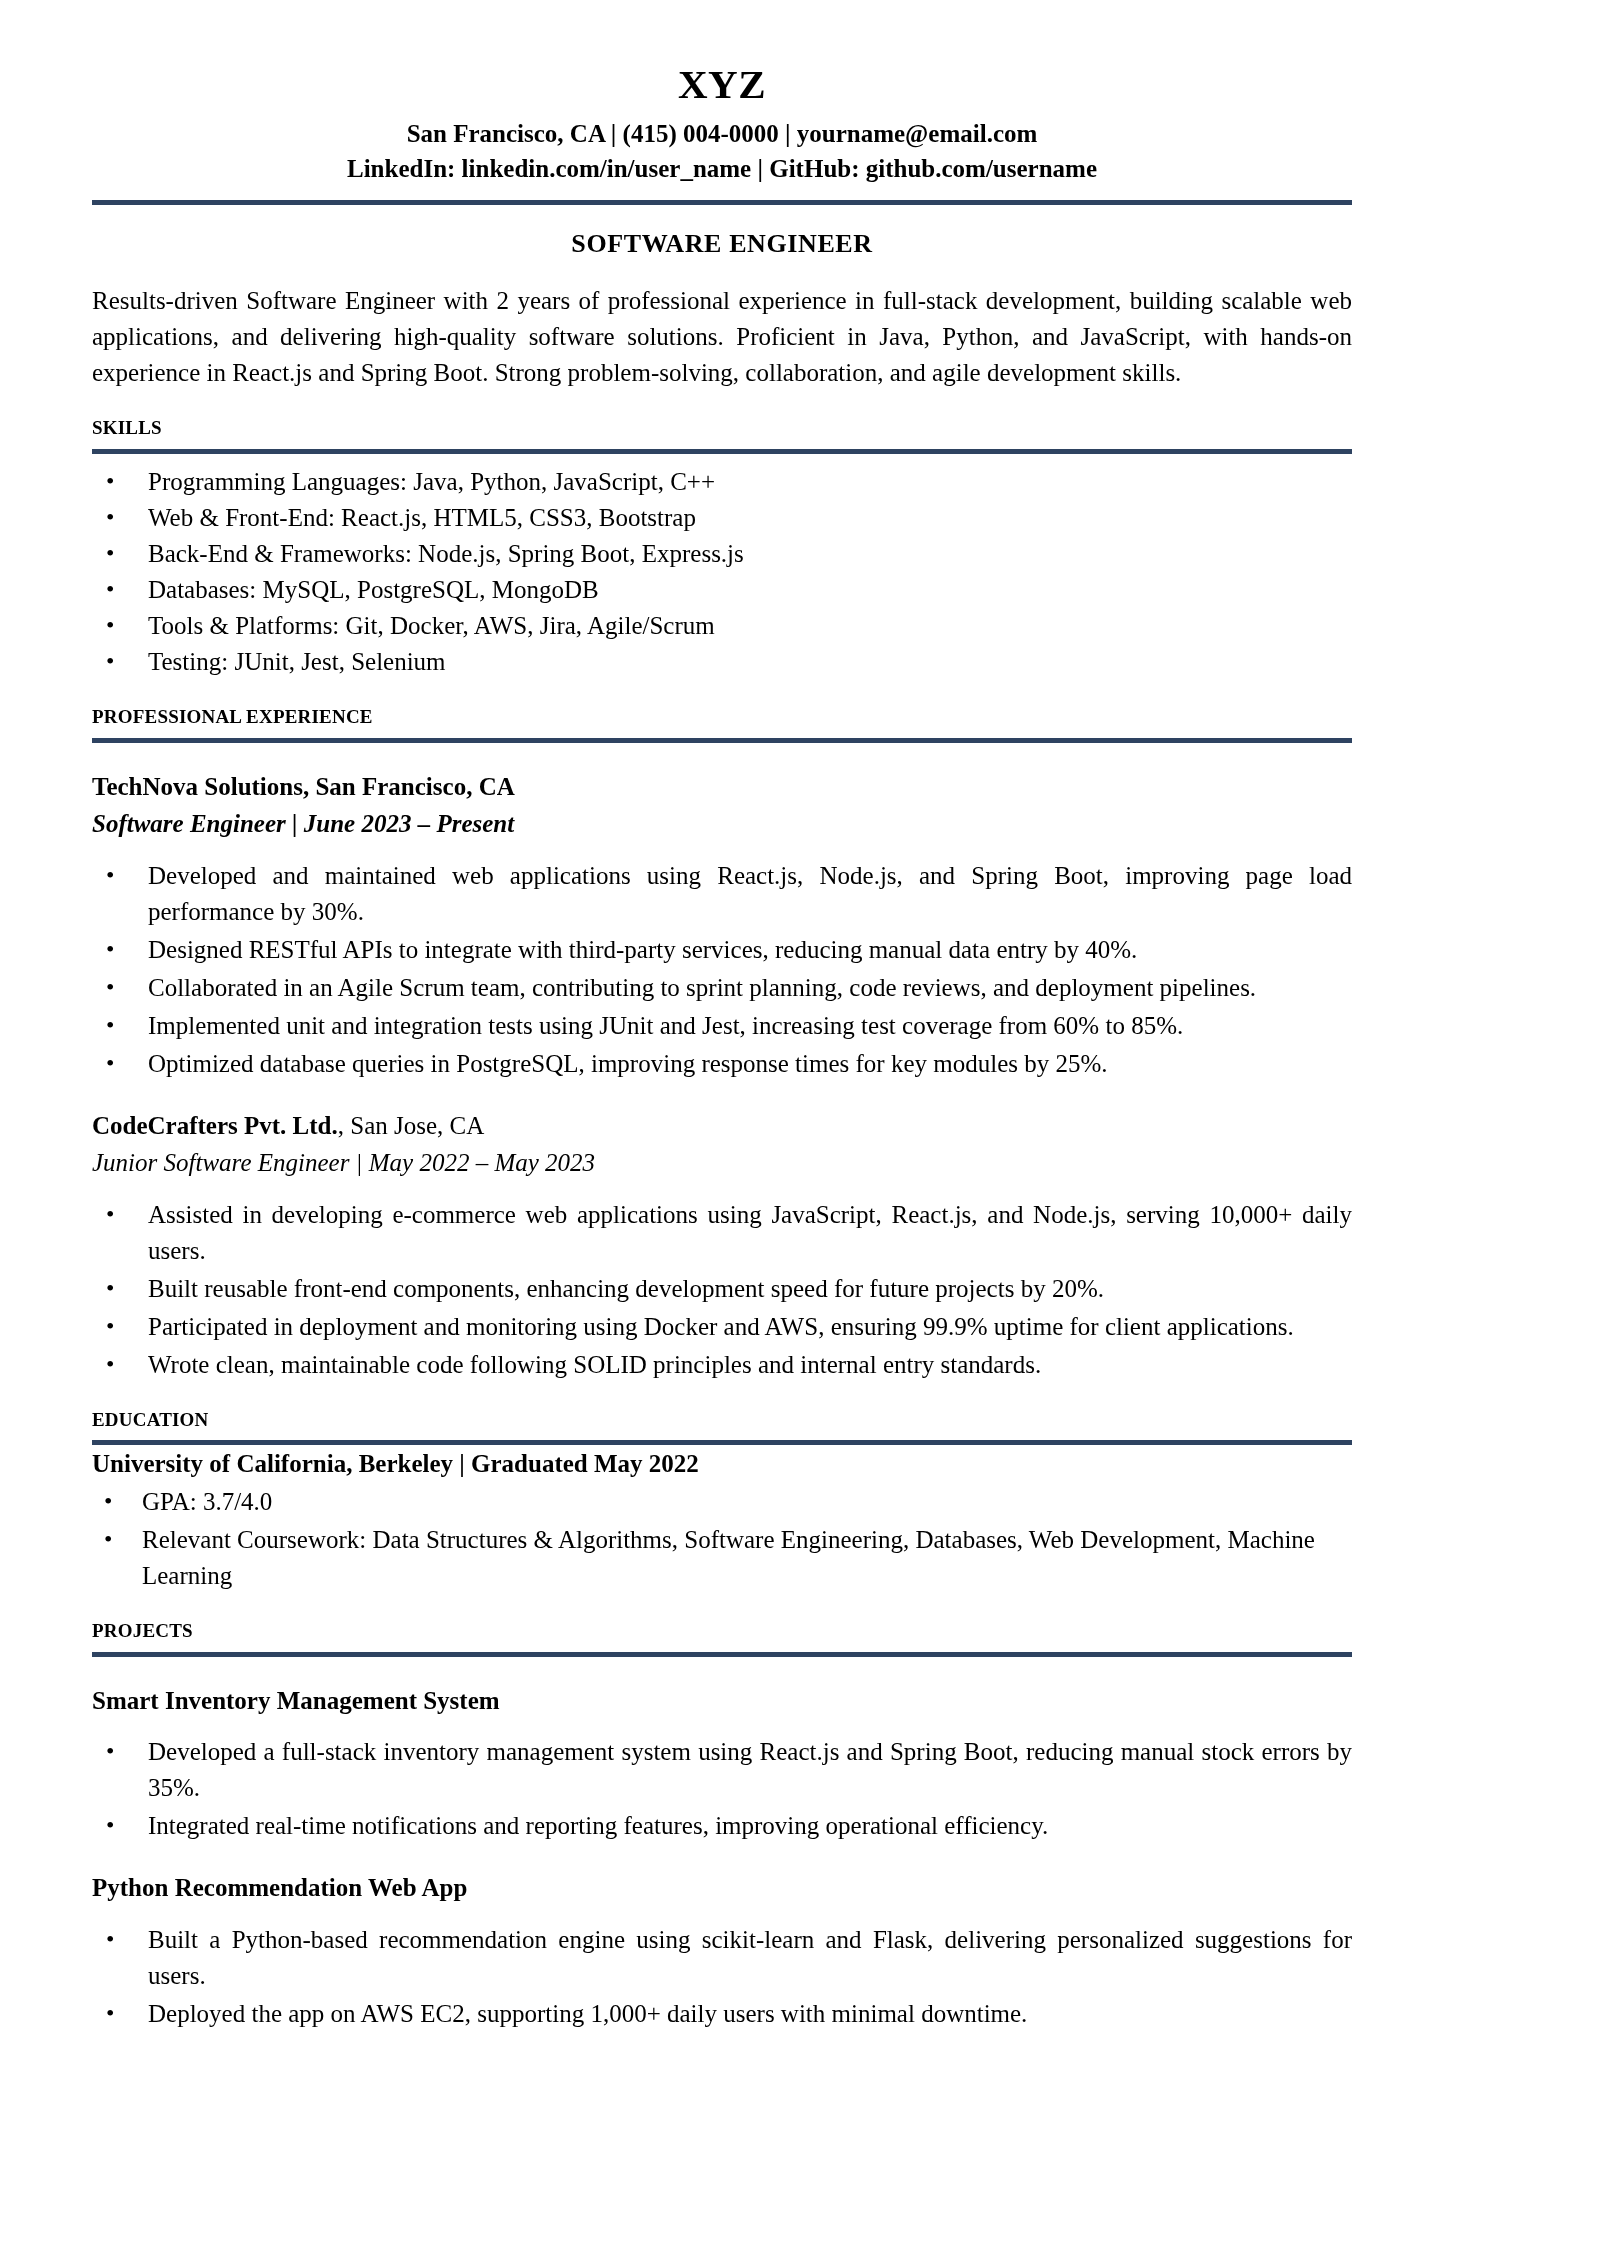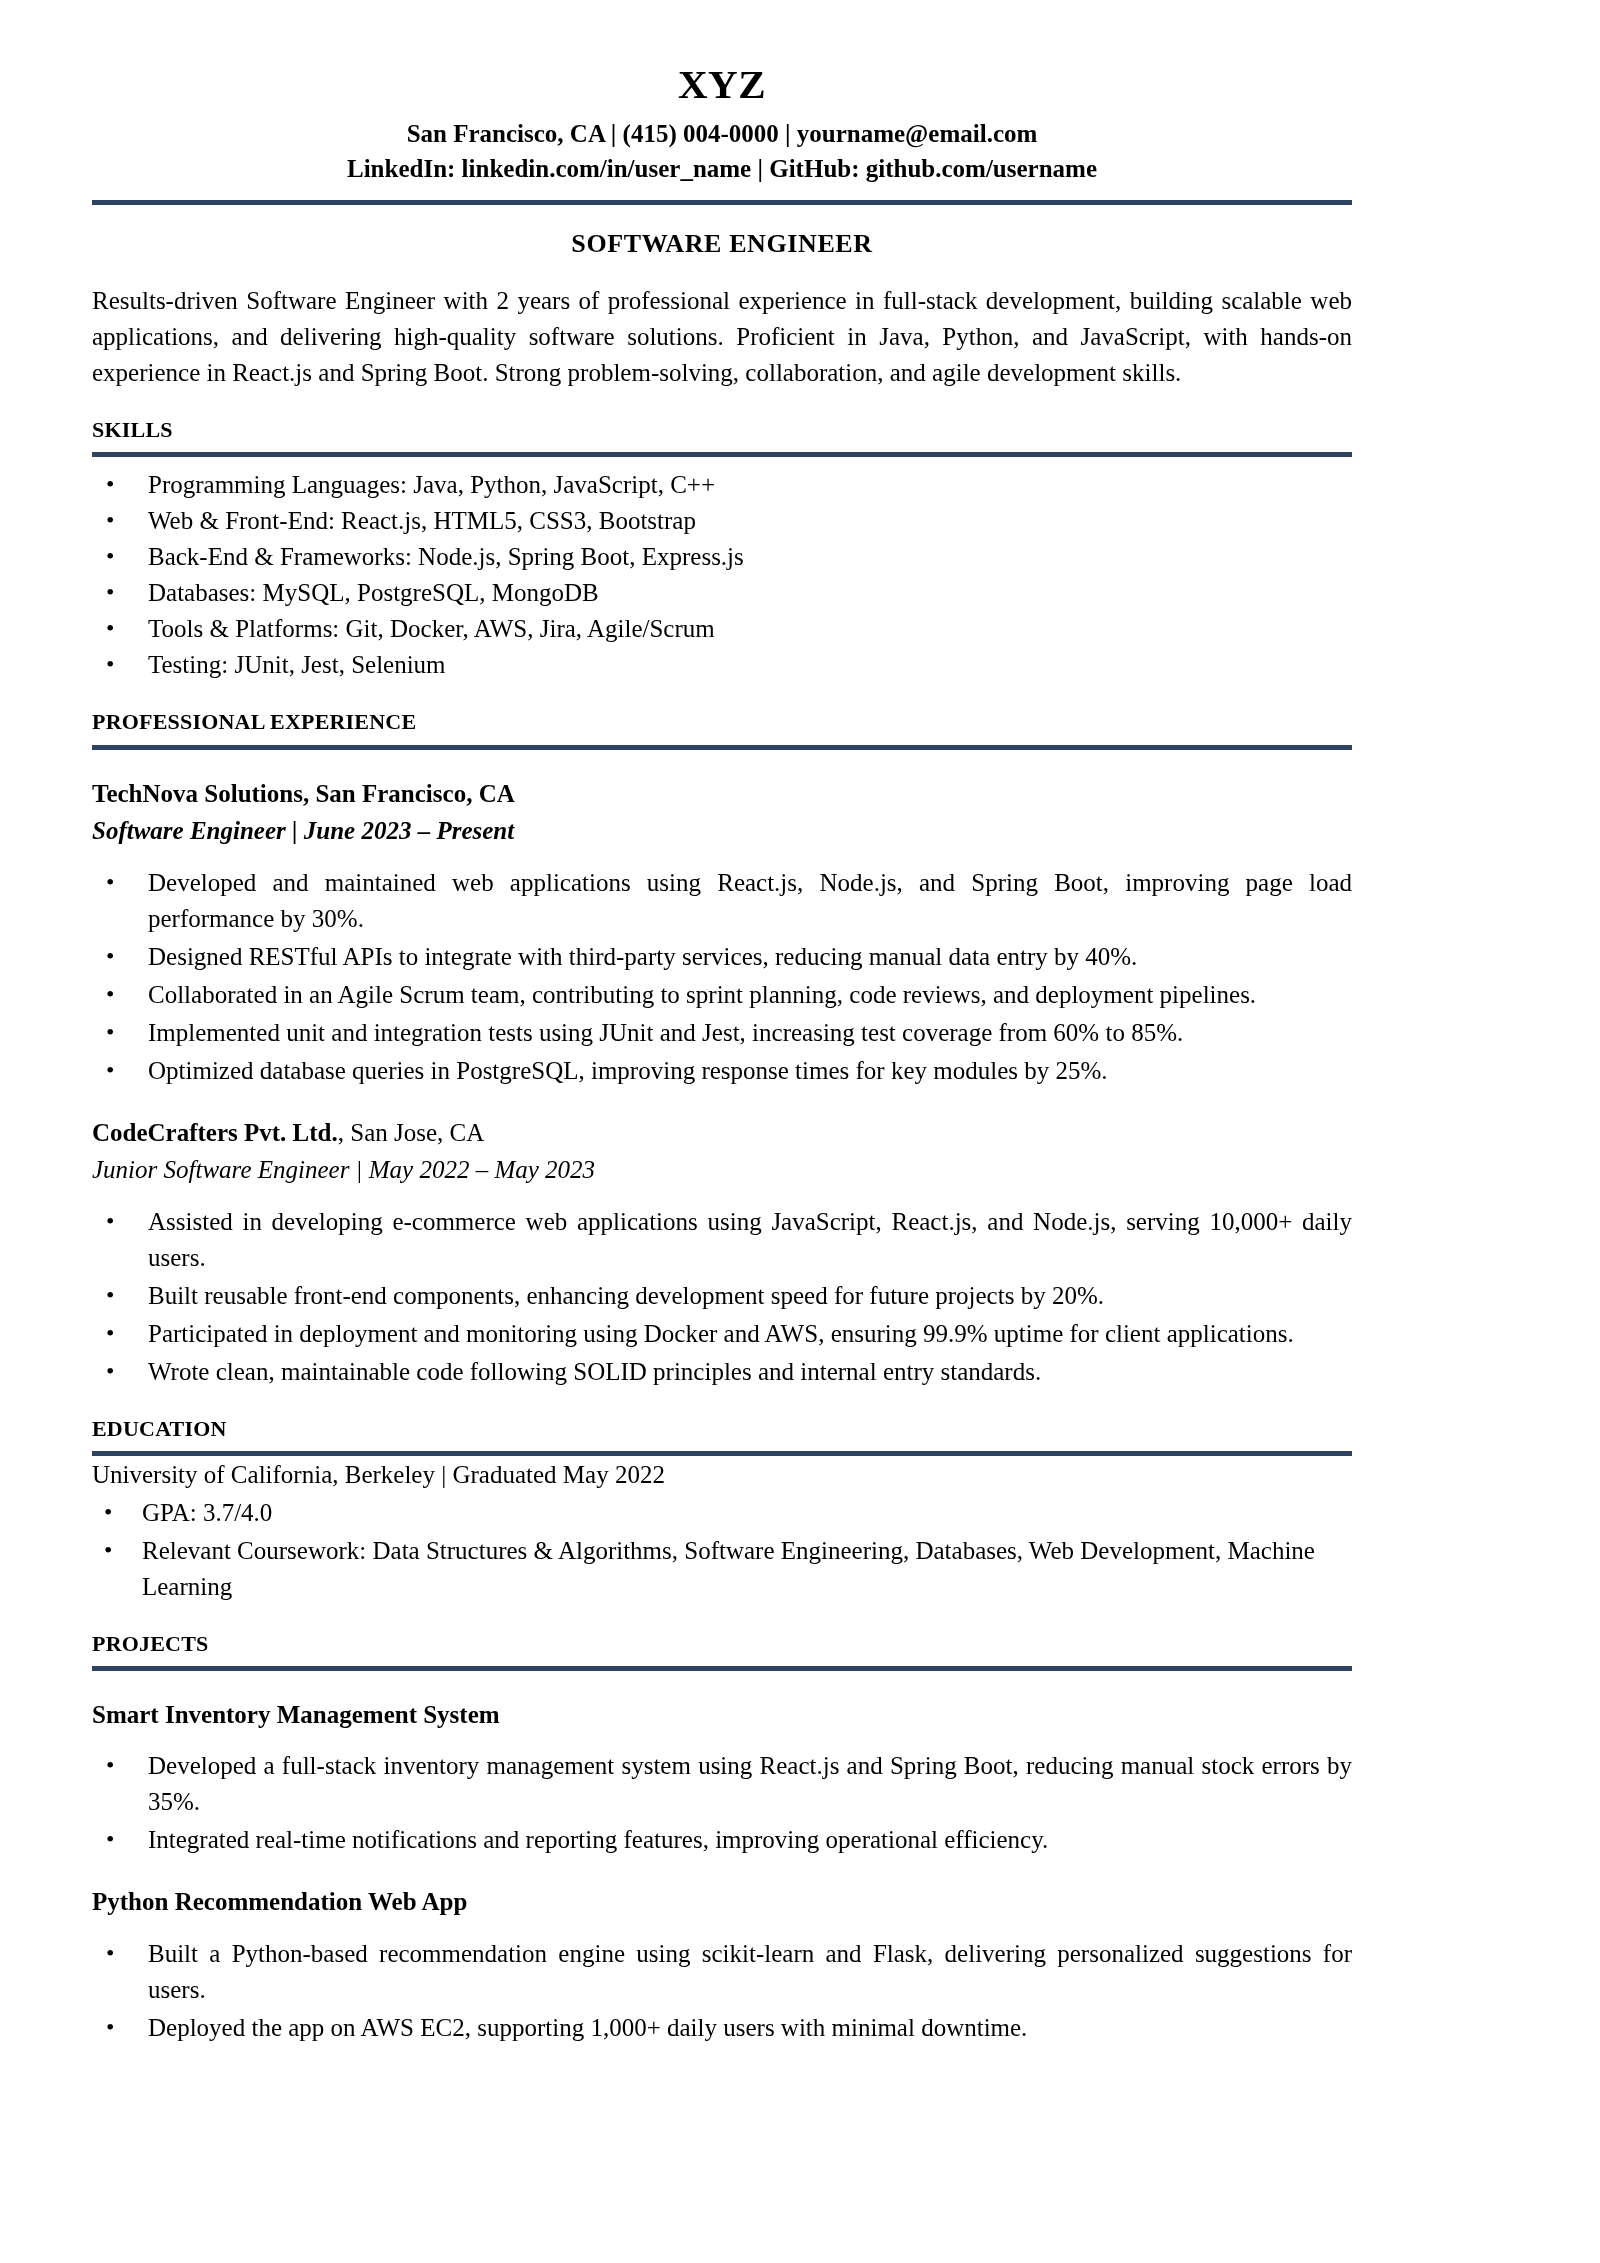--- a/index.html
+++ b/index.html
@@ -42,21 +42,21 @@
   .rule {
     height: 5px;
     background: #2e4361;
     width: 100%;
     margin: 9px 0 0 0;
   }
   .rule-head { margin-top: 13px; }
 
   
   .sec-title {
-    font-size: 22px;
+    font-size: 19px;
     font-weight: bold;
     letter-spacing: 0.2px;
     margin: 26px 0 0 0;
     line-height: 1.2;
   }
 
   
   .role-title {
     text-align: center;
     font-size: 26px;
@@ -121,20 +121,21 @@
   .edu-degree {
     font-size: 25px;
     font-weight: bold;
     line-height: 1.42;
     margin-top: 26px;
   }
   .edu-school {
     font-size: 25px;
     line-height: 1.42;
     margin-top: 1px;
+    font-weight: bold;
   }
 
   .proj-name {
     font-size: 25px;
     font-weight: bold;
     line-height: 1.42;
     margin-top: 26px;
   }
   .proj-name.first { margin-top: 26px; }
 

